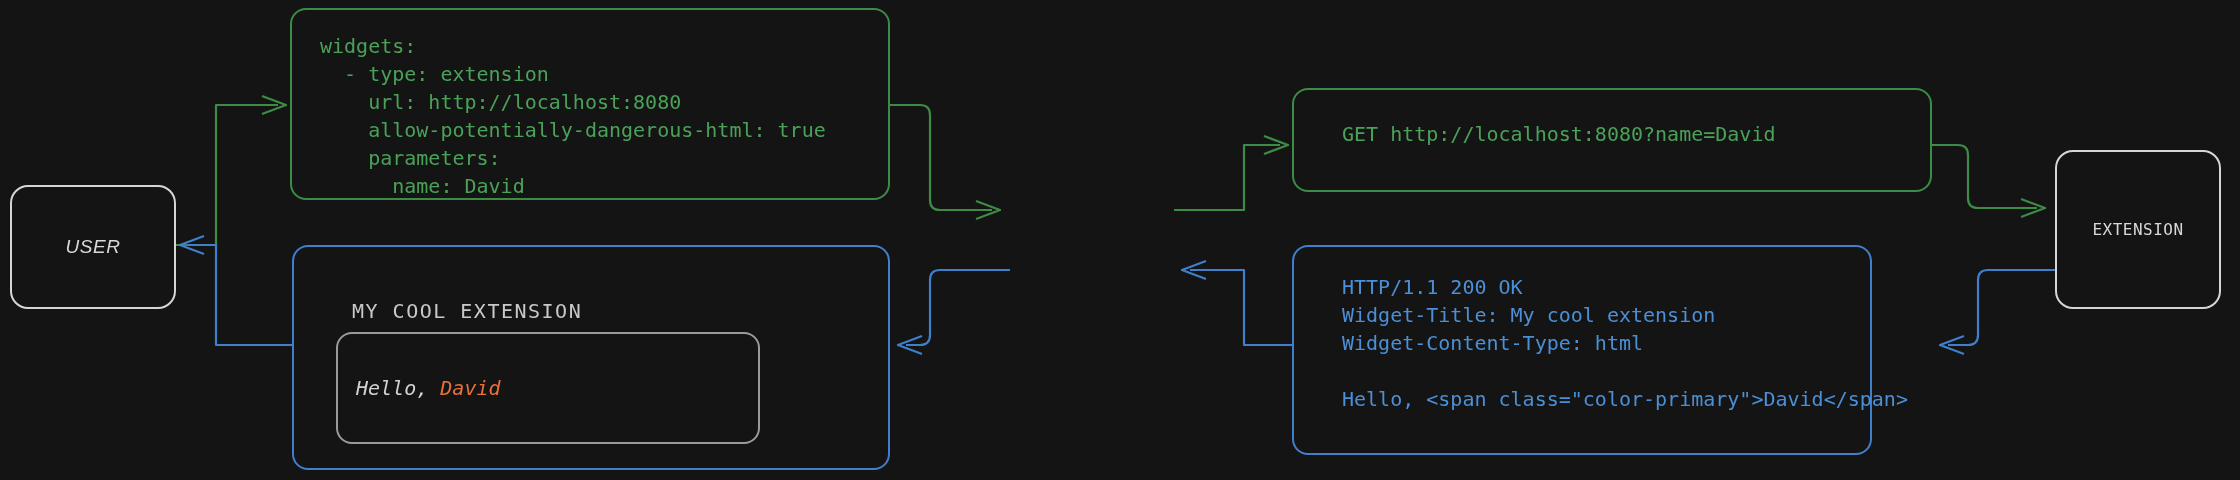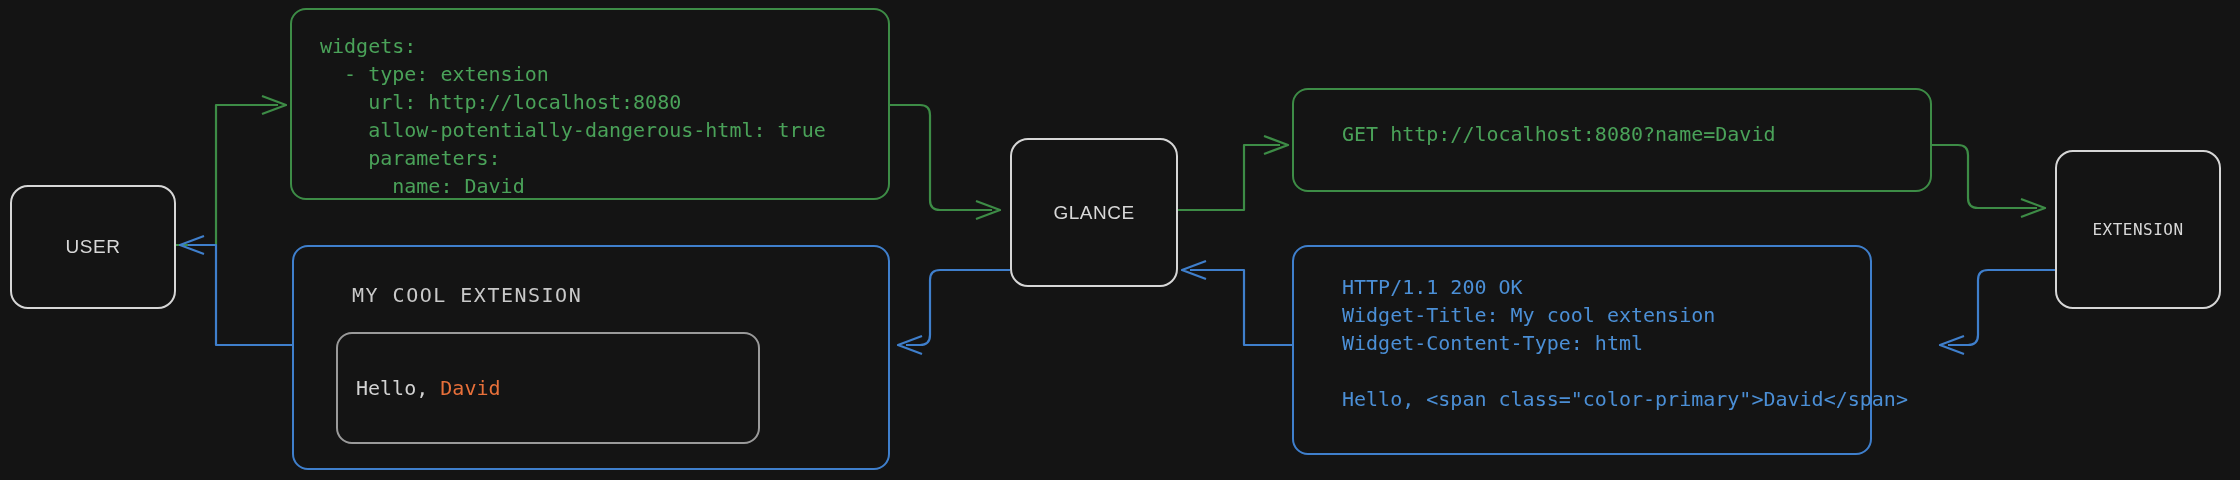--- a/index.html
+++ b/index.html
@@ -21,21 +21,21 @@
   .panel.blue{border-color:#3f7fcc;}
 
   pre.code{margin:0;font-family:"DejaVu Sans Mono",monospace;font-size:20px;
            line-height:28px;white-space:pre;}
   pre.code.green{color:#4aa259;}
   pre.code.blue{color:#4b8fd6;}
 
   .widget-title{font-family:"DejaVu Sans Mono",monospace;font-size:20px;
                 color:#c9c9c9;letter-spacing:1.5px;}
   .widget-inner{border:2px solid #9a9a9a;border-radius:16px;box-sizing:border-box;
-                display:flex;align-items:center;}
+                display:flex;align-items:center;font-style:italic;}
   .widget-inner .txt{font-family:"DejaVu Sans Mono",monospace;font-size:20px;
                      color:#d3d3d3;padding-left:18px;}
   .accent{color:#e8703a;}
 </style>
 </head>
 <body>
 
 <div id="stage">
 
   <svg class="wires" viewBox="0 0 2240 480" xmlns="http://www.w3.org/2000/svg">
@@ -76,43 +76,40 @@
         <path d="M922,336 L898,345 L922,354"></path>
       </g>
 
       <g stroke="#3f7fcc">
         <path d="M292,345 H216 V245 H188"></path>
         <path d="M204,236 L180,245 L204,254"></path>
       </g>
     </g>
   </svg>
 
-  <div class="node sans" style="left:10px;top:185px;width:162px;height:120px;">
+  <div class="node sans" style="left:10px;top:185px;width:162px;height:120px;font-style:italic;">
     <span class="lbl">USER</span>
   </div>
 
   <div class="panel green" style="left:290px;top:8px;width:600px;height:192px;">
     <pre class="code green" style="padding:22px 0 0 28px;">widgets:
   - type: extension
     url: http://localhost:8080
     allow-potentially-dangerous-html: true
     parameters:
       name: David</pre>
   </div>
 
   <div class="panel blue" style="left:292px;top:245px;width:598px;height:225px;">
-    <div class="widget-title" style="position:absolute;left:58px;top:36px;">MY COOL EXTENSION</div>
+    <div class="widget-title" style="position:absolute;left:58px;top:52px;">MY COOL EXTENSION</div>
     <div class="widget-inner" style="position:absolute;left:42px;top:85px;width:424px;height:112px;">
       <span class="txt"><span>Hello, </span><span class="accent">David</span></span>
     </div>
   </div>
 
-  <div class="node sans" style="left:1010px;top:138px;width:164px;height:145px;">
-    <span class="lbl">GLANCE</span>
-  </div>
 
   <div class="panel green" style="left:1292px;top:88px;width:640px;height:104px;">
     <pre class="code green" style="padding:30px 0 0 48px;">GET http://localhost:8080?name=David</pre>
   </div>
 
   <div class="panel blue" style="left:1292px;top:245px;width:580px;height:210px;">
     <pre class="code blue" style="padding:26px 0 0 48px;">HTTP/1.1 200 OK
 Widget-Title: My cool extension
 Widget-Content-Type: html
 

